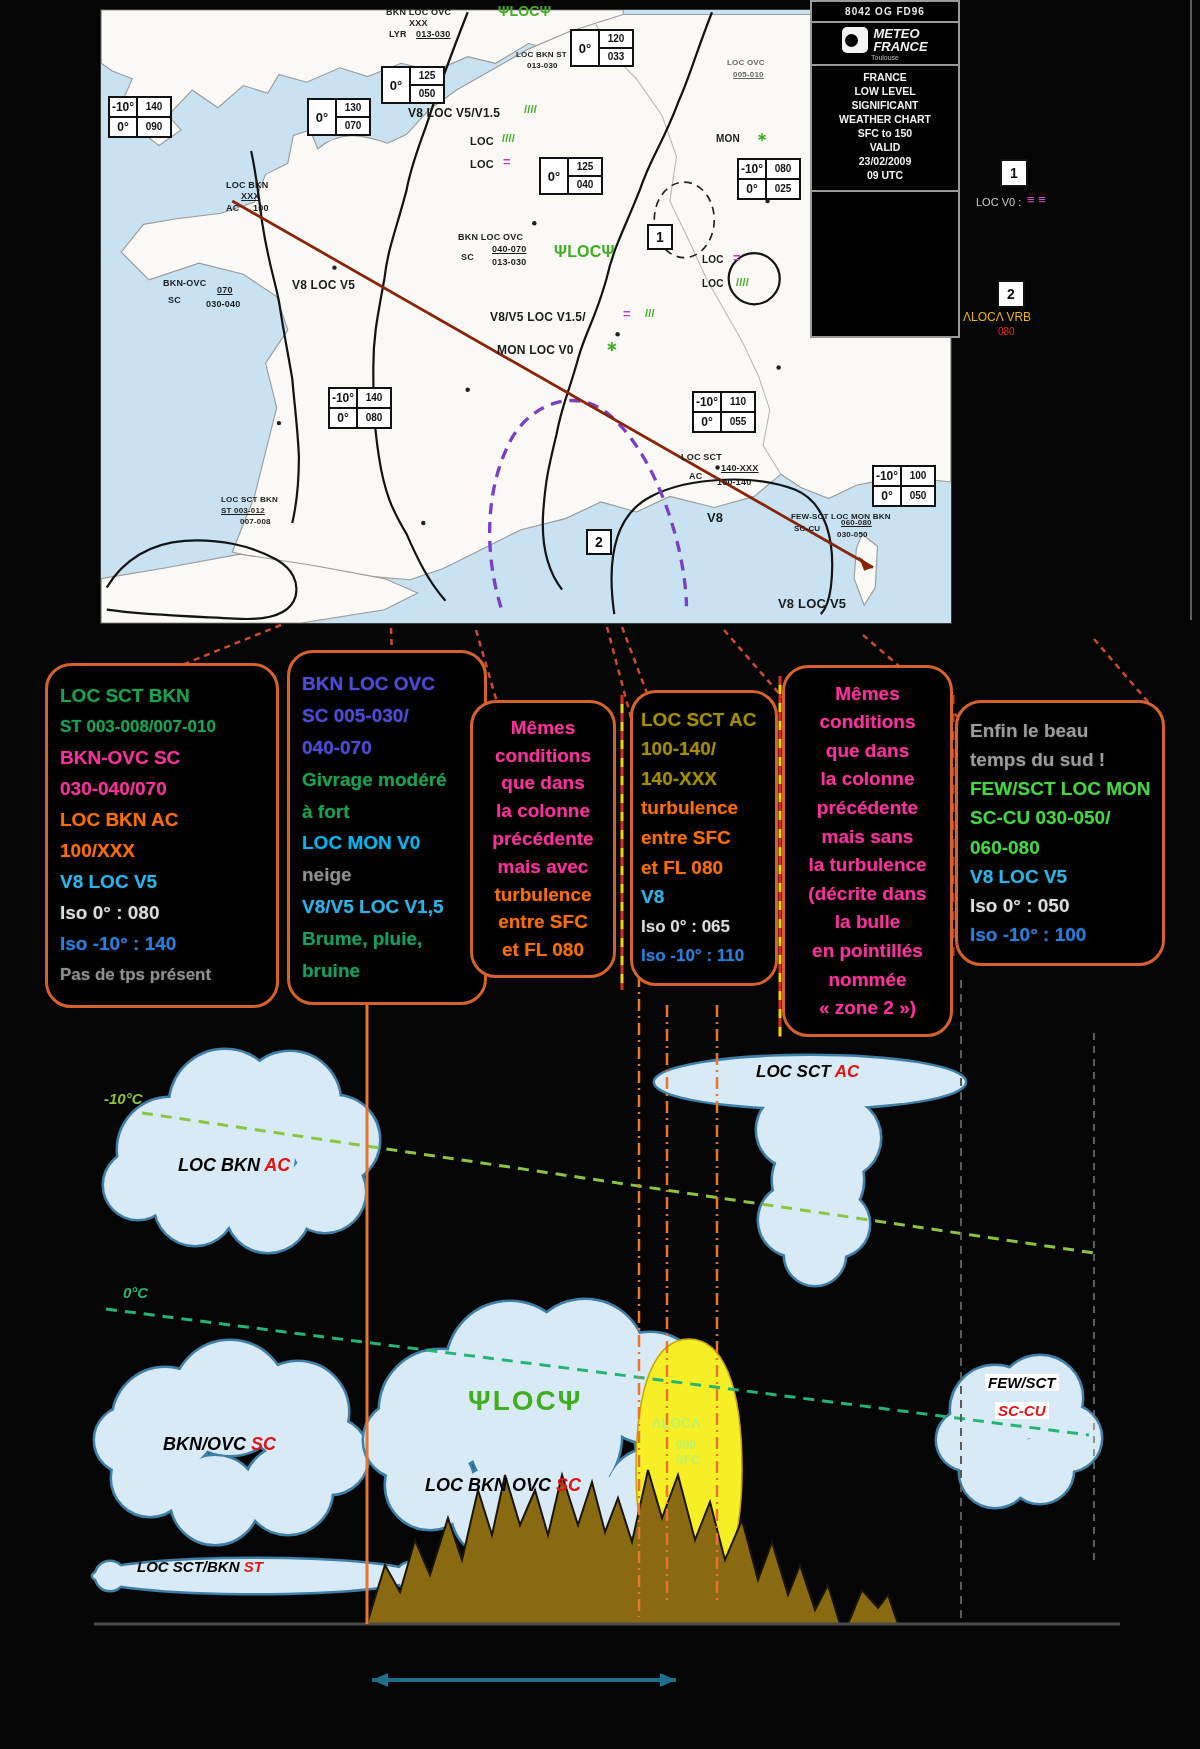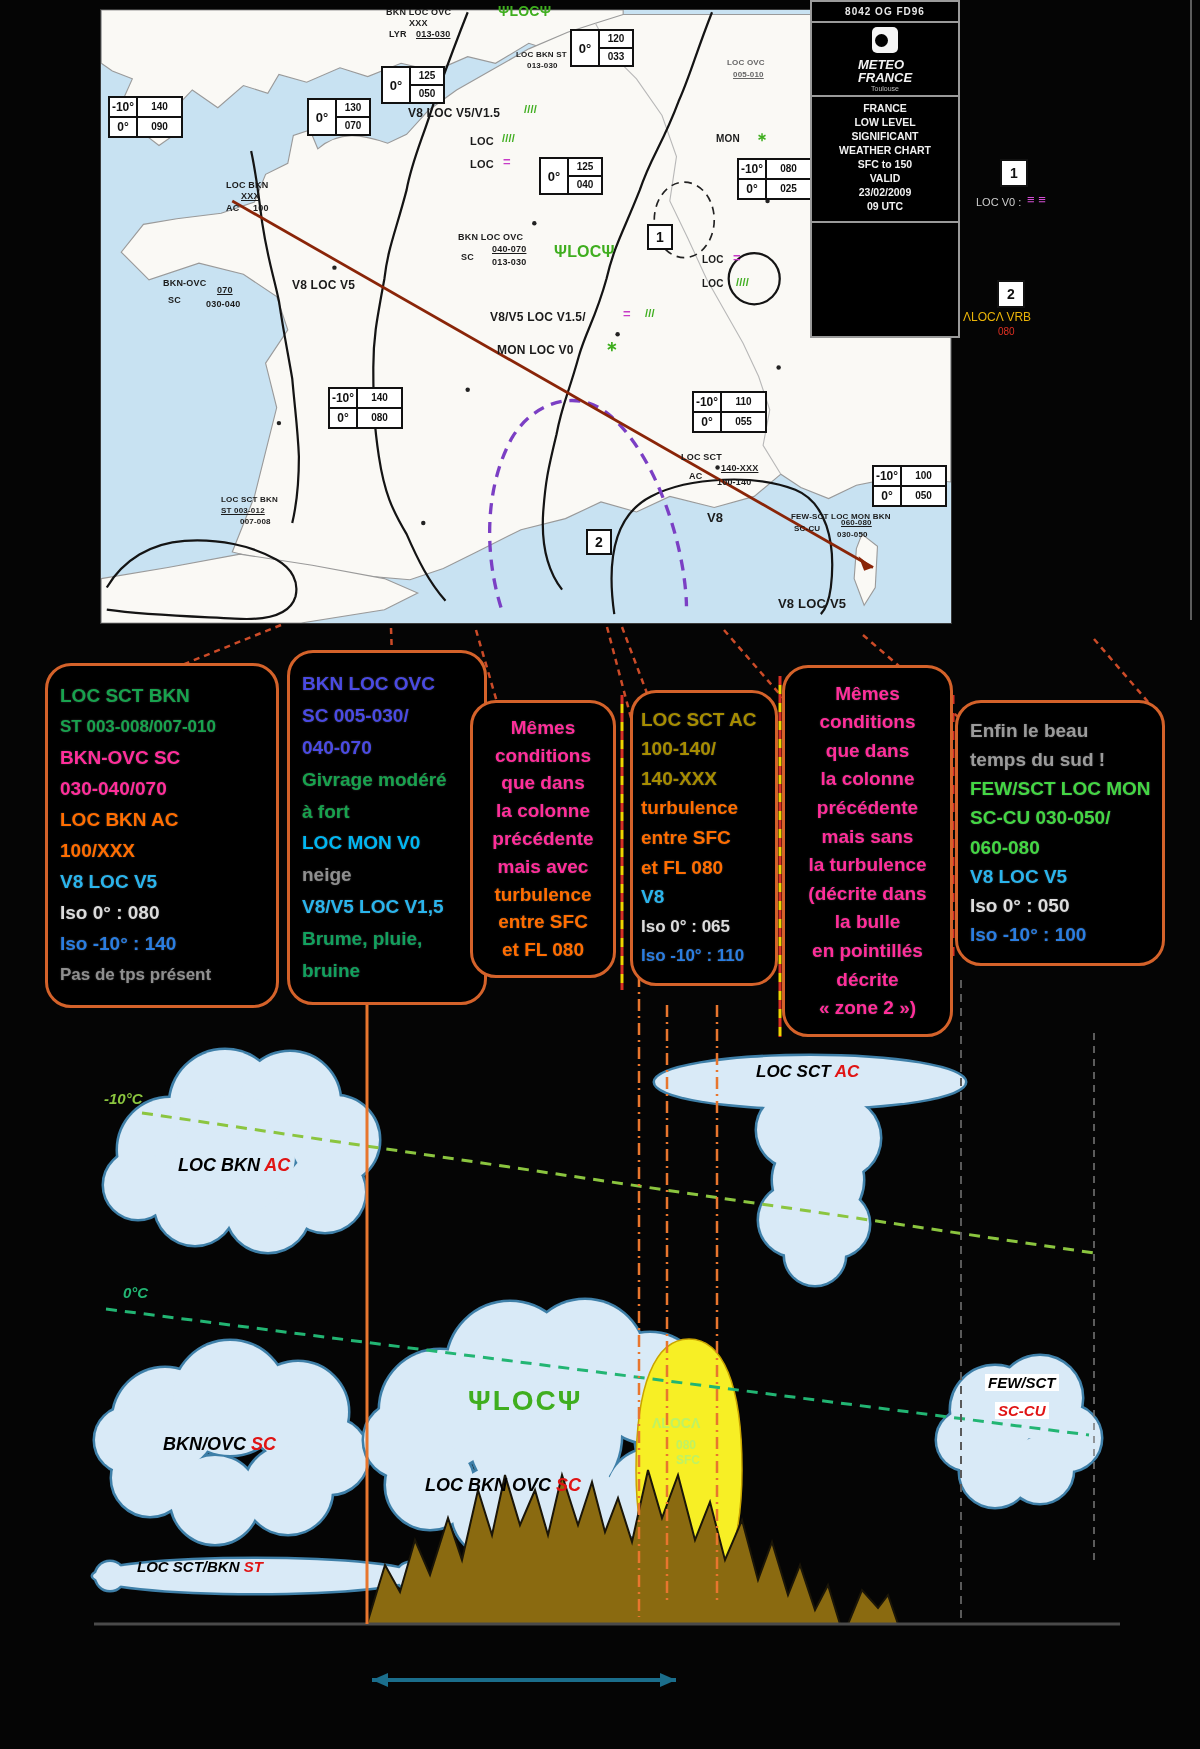--- a/index.html
+++ b/index.html
@@ -11,34 +11,34 @@
   .ml{position:absolute;font-weight:700;color:#1b1b1b;white-space:nowrap;letter-spacing:.2px;z-index:6;}
   .s8{font-size:8px}.s9{font-size:9px}.s10{font-size:10px}.s11{font-size:11px}
   .s12{font-size:12px}.s13{font-size:13px}.s14{font-size:14px}.s16{font-size:16px}
   .sym-green{color:#3fae1f}.sym-mag{color:#c73bc7}
   .und{text-decoration:underline}
   .gray{color:#666}
   .fbox{position:absolute;background:#fff;border:2px solid #111;z-index:7;font-weight:700;color:#111;}
   .fbox .row{display:flex;}
   .fbox .row+.row{border-top:2px solid #111;}
   .fbox .t{width:26px;text-align:center;font-size:12px;border-right:2px solid #111;line-height:18px;}
-  .fbox .v{width:43px;text-align:center;font-size:10px;line-height:18px;}
+  .fbox .v{width:32px;text-align:center;font-size:10px;line-height:18px;}
   .fbox.single{display:flex;}
   .fbox.single .temp{width:26px;font-size:13px;display:flex;align-items:center;justify-content:center;border-right:2px solid #111;}
   .fbox.single .vals{display:flex;flex-direction:column;width:32px;}
   .fbox.single .vals span{font-size:10px;line-height:16px;text-align:center;}
   .fbox.single .vals span+span{border-top:2px solid #111;}
   .zonebox{position:absolute;width:22px;height:22px;background:#fff;border:2px solid #111;color:#111;
            font-weight:700;font-size:14px;display:flex;align-items:center;justify-content:center;z-index:7;}
   
   #panel{position:absolute;left:810px;top:0;width:150px;height:338px;background:#000;
          border:2px solid #9a9a9a;box-sizing:border-box;color:#f2f2f2;z-index:8;}
   #panel .sec{border-bottom:2px solid #9a9a9a;text-align:center;}
   .code{font-size:10px;font-weight:700;padding:4px 0;letter-spacing:1px;color:#e8e8e8;}
-  .logorow{display:flex;align-items:center;justify-content:center;gap:5px;padding:4px 0 1px;flex-direction:column;}
+  .logorow{display:flex;align-items:center;justify-content:center;gap:5px;padding:4px 0 1px;}
   .logoicon{width:26px;height:26px;background:#f4f4f4;border-radius:5px;position:relative;}
   .logoicon::after{content:"";position:absolute;left:3px;top:7px;width:13px;height:13px;border-radius:50%;background:#000;}
   .brand{font-style:italic;font-weight:700;font-size:13px;line-height:13px;text-align:left;}
   .toulouse{font-size:7px;color:#bdbdbd;padding-bottom:3px;}
   .titleblock div{font-weight:700;font-size:10.5px;line-height:14px;}
   .bigdate{font-size:19px;font-weight:700;line-height:21px;}
   .bigtime{font-size:17px;font-weight:700;line-height:19px;padding-bottom:4px;}
   .notes{padding-top:6px;}
   .notes div{font-size:8.5px;color:#c2c2c2;line-height:13.5px;}
   
@@ -350,21 +350,21 @@
   <div class="c-pink">Mêmes</div>
   <div class="c-pink">conditions</div>
   <div class="c-pink">que dans</div>
   <div class="c-pink">la colonne</div>
   <div class="c-pink">précédente</div>
   <div class="c-pink">mais sans</div>
   <div class="c-pink">la turbulence</div>
   <div class="c-pink">(décrite dans</div>
   <div class="c-pink">la bulle</div>
   <div class="c-pink">en pointillés</div>
-  <div class="c-pink">décrite</div>
+  <div class="c-pink">nommée</div>
   <div class="c-pink">« zone 2 »)</div>
 </div>
 <div class="bubble" style="left:955px;top:700px;width:210px;height:266px">
   <div class="c-dark">Enfin le beau</div>
   <div class="c-dark">temps du sud !</div>
   <div class="c-bgreen">FEW/SCT LOC MON</div>
   <div class="c-bgreen">SC-CU 030-050/</div>
   <div class="c-bgreen">060-080</div>
   <div class="c-sky">V8 LOC V5</div>
   <div class="c-iso0">Iso 0° : 050</div>

